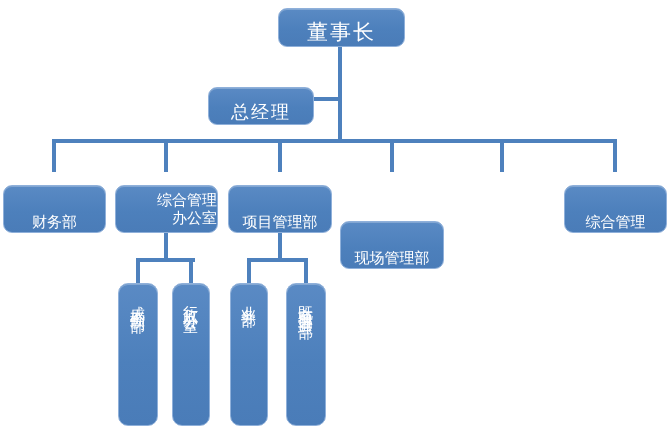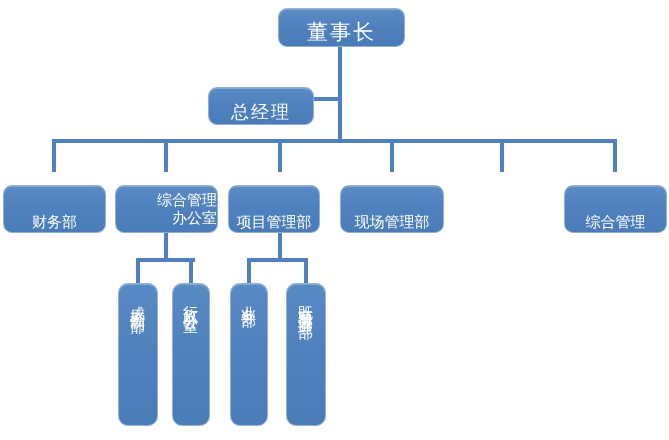--- a/index.html
+++ b/index.html
@@ -27,22 +27,22 @@
     align-items: flex-end;
     justify-content: center;
     text-align: center;
     box-shadow: inset 0 1px 0 rgba(255,255,255,0.25);
   }
   .node-root   { left: 278px; top: 8px;  width: 127px; height: 39px; font-size: 21px; letter-spacing: 2px; }
   .node-gm     { left: 208px; top: 87px; width: 106px; height: 38px; font-size: 18px; letter-spacing: 2px; }
   .lvl3        { top: 185px; height: 48px; font-size: 15px; }
   .n-finance   { left: 3px;   width: 103px; }
   .n-admin     { left: 115px; width: 103px; flex-direction: column; line-height: 19px; }
-  .n-project   { left: 228px; width: 92px; }
-  .n-site      { left: 340px; width: 104px; }
+  .n-project   { left: 228px; width: 104px; }
+  .n-site      { left: 340px; width: 104px; margin-top: 36px; }
   .n-bidding   { left: 450px; width: 105px; }
   .n-hr        { left: 564px; width: 103px; }
   .lvl4 {
     top: 283px; height: 143px; font-size: 15px;
     border-radius: 10px;
     align-items: flex-start;
     padding-top: 10px;
   }
   .lvl4 .vtext {
     writing-mode: vertical-rl;

